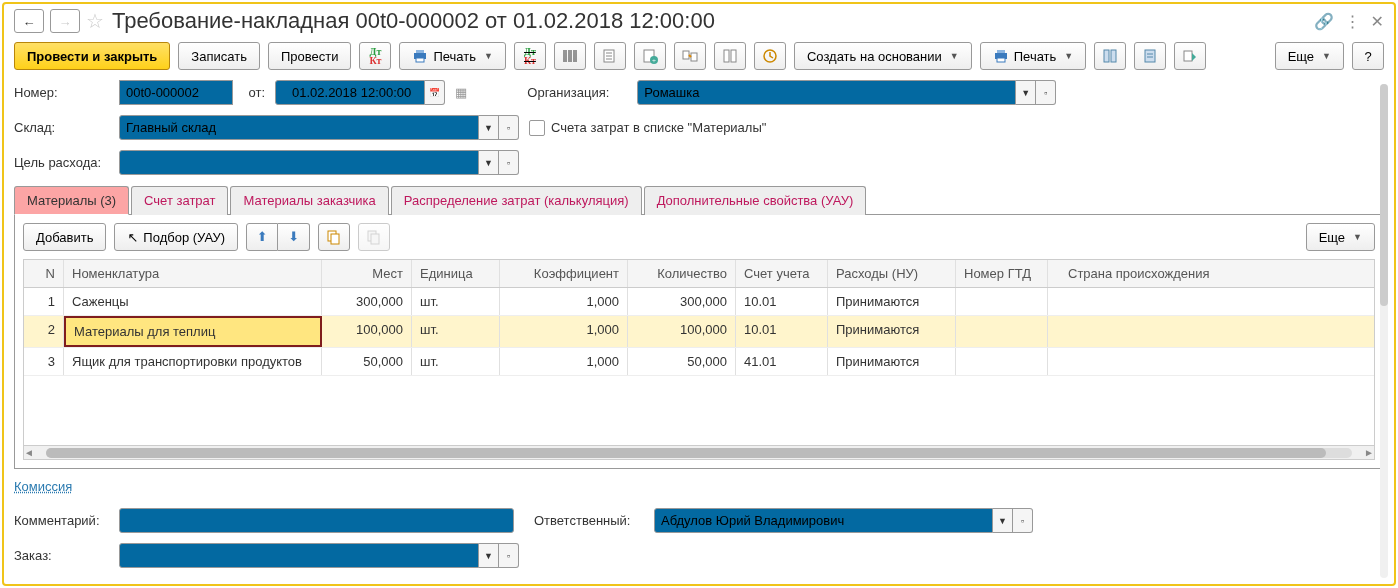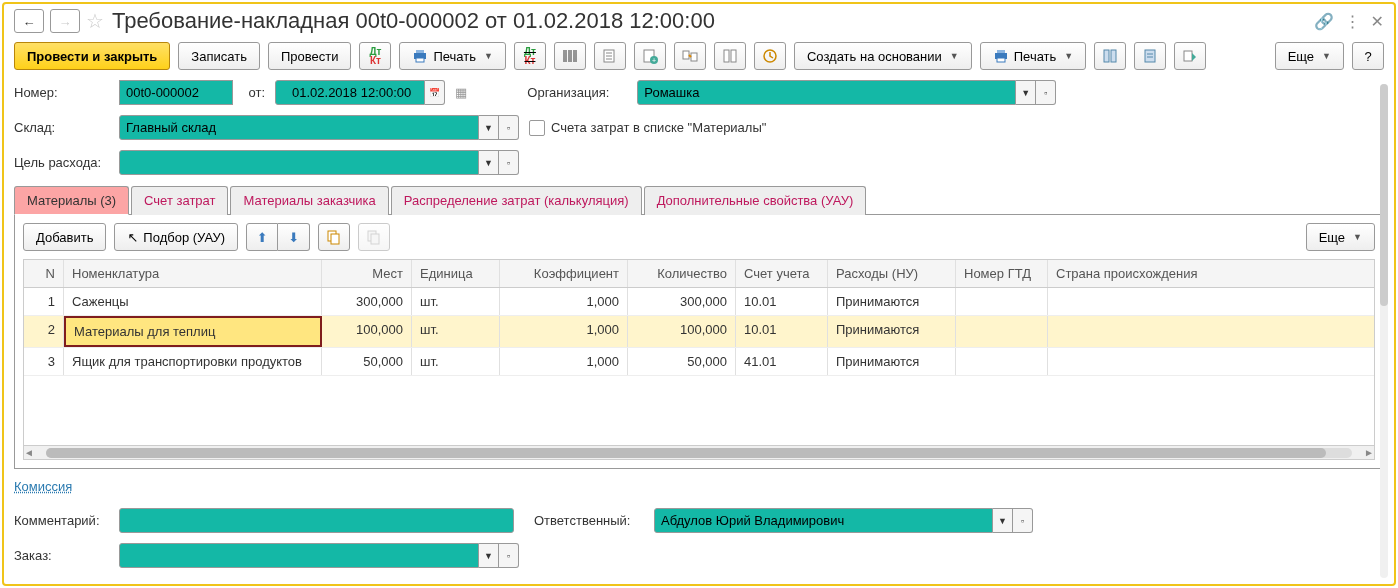--- a/index.html
+++ b/index.html
@@ -7,30 +7,30 @@
   .app { border:2px solid #f0c419; border-radius:4px; width:1394px; height:584px; margin:2px; position:relative; background:#fff; display:flex; flex-direction:column; }
   .titlebar { display:flex; align-items:center; padding:4px 10px; gap:6px; }
   .nav-btn { width:30px; height:24px; border:1px solid #999; background:#fff; border-radius:3px; display:flex; align-items:center; justify-content:center; cursor:pointer; }
   .star { color:#ccc; font-size:20px; }
   .title { font-size:22px; font-weight:400; color:#333; margin-left:2px; flex:1; }
   .title-actions { display:flex; gap:10px; color:#888; align-items:center; }
   .title-actions span { cursor:pointer; font-size:16px; }
   .toolbar { display:flex; align-items:center; padding:4px 10px; gap:8px; flex-wrap:wrap; }
   .btn { border:1px solid #999; background:linear-gradient(#fff,#eee); border-radius:3px; padding:5px 12px; cursor:pointer; font-size:13px; display:inline-flex; align-items:center; gap:5px; height:28px; }
   .btn.primary { background:linear-gradient(#ffe066,#ffd11a); border-color:#b8860b; font-weight:bold; }
-  .btn.icon-only { padding:4px 6px; width:32px; justify-content:center; }
+  .btn.icon-only { padding:4px 6px; width:32px; justify-content:center;font-family:Liberation Serif, serif; }
   .btn .dd-arrow { font-size:9px; color:#555; margin-left:3px; }
   .icon-green { color:#2a9d3f; font-weight:bold; font-size:10px; line-height:9px; }
   .icon-red { color:#d33; font-weight:bold; font-size:10px; line-height:9px; }
   .icon-dtkt { display:flex; flex-direction:column; }
   svg.icn { width:16px; height:16px; }
   .form-area { padding:6px 10px; flex:1; display:flex; flex-direction:column; overflow:auto; }
   .row { display:flex; align-items:center; gap:10px; margin-bottom:10px; }
   .lbl { width:95px; color:#333; }
-  .inp { border:1px solid #999; background:#14b8a6; height:25px; padding:2px 6px; font-size:13px; }
+  .inp { border:1px solid #999; background:#0369a1; height:25px; padding:2px 6px; font-size:13px; }
   .combo { position:relative; display:flex; }
   .combo .inp { border-radius:3px 0 0 3px; }
   .combo-btn { width:20px; height:25px; border:1px solid #999; border-left:none; background:#f5f5f5; display:flex; align-items:center; justify-content:center; font-size:9px; cursor:pointer; }
   .combo-btn.last { border-radius:0 3px 3px 0; }
   .cb { width:16px; height:16px; border:1px solid #999; border-radius:2px; display:inline-block; vertical-align:middle; margin-right:6px; }
   .tabs { display:flex; border-bottom:1px solid #999; }
   .tab { border:1px solid #999; border-bottom:none; padding:6px 12px; background:#eee; border-radius:3px 3px 0 0; margin-right:2px; position:relative; bottom:-1px; cursor:pointer; color:#be185d; }
   .tab.active { background:#fca5a5; color:#333; border-bottom:1px solid #fff; }
   .tab-body { border:1px solid #999; border-top:none; padding:8px; flex:1; display:flex; flex-direction:column; min-height:250px; }
   .tab-tb { display:flex; gap:8px; align-items:center; margin-bottom:8px; }
@@ -41,21 +41,21 @@
   .th { color:#555; font-weight:normal; }
   .c-n { width:40px; text-align:right; }
   .c-nom { width:258px; }
   .c-mest { width:90px; text-align:right; }
   .c-ed { width:88px; }
   .c-koef { width:128px; text-align:right; }
   .c-qty { width:108px; text-align:right; }
   .c-acct { width:92px; }
   .c-rash { width:128px; }
   .c-gtd { width:92px; }
-  .c-orig { width:170px; border-right:none; }
+  .c-orig { width:170px; border-right:none;margin-left:12px; }
   .trow { border-bottom:1px solid #eee; }
   .trow.sel { background:#fff5cc; }
   .trow.sel .td.c-nom { background:#ffe680; border:2px solid #7f1d1d; }
   .hscroll { height:14px; background:#f0f0f0; border-top:1px solid #ccc; display:flex; align-items:center; }
   .hscroll .track { flex:1; height:10px; background:#ddd; border-radius:5px; margin:0 12px; position:relative; }
   .hscroll .thumb { position:absolute; left:0; top:0; height:10px; width:98%; background:#bbb; border-radius:5px; }
   .hscroll .arrow { width:10px; color:#888; font-size:10px; text-align:center; }
   .link { color:#2a7ab0; text-decoration:underline dotted; cursor:pointer; }
   .vscroll { position:absolute; right:6px; top:80px; bottom:6px; width:8px; background:#f0f0f0; border-radius:4px; }
   .vscroll .vthumb { position:absolute; top:0; height:45%; width:8px; background:#ccc; border-radius:4px; }

